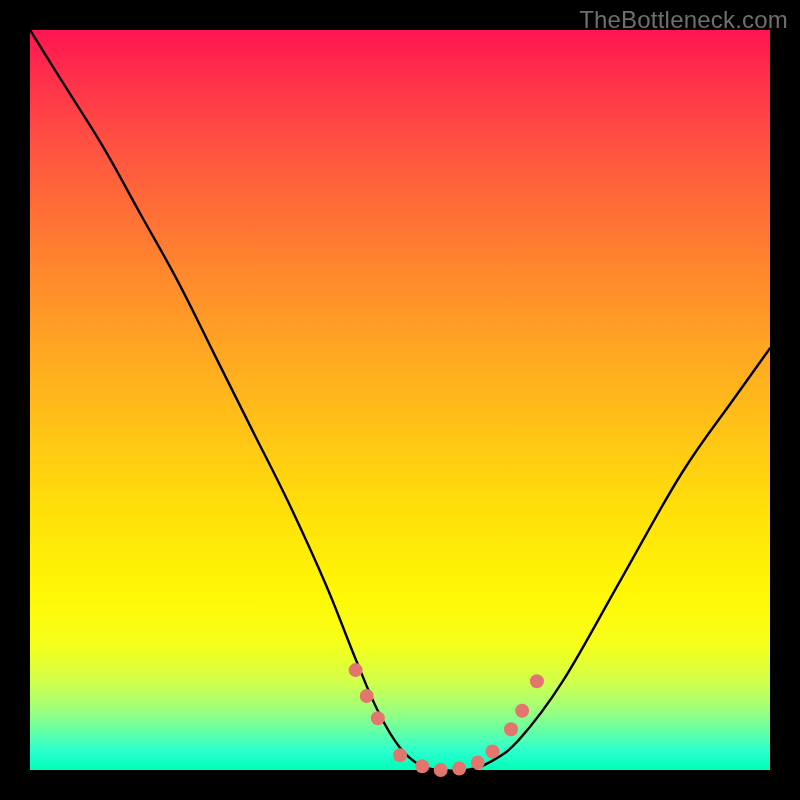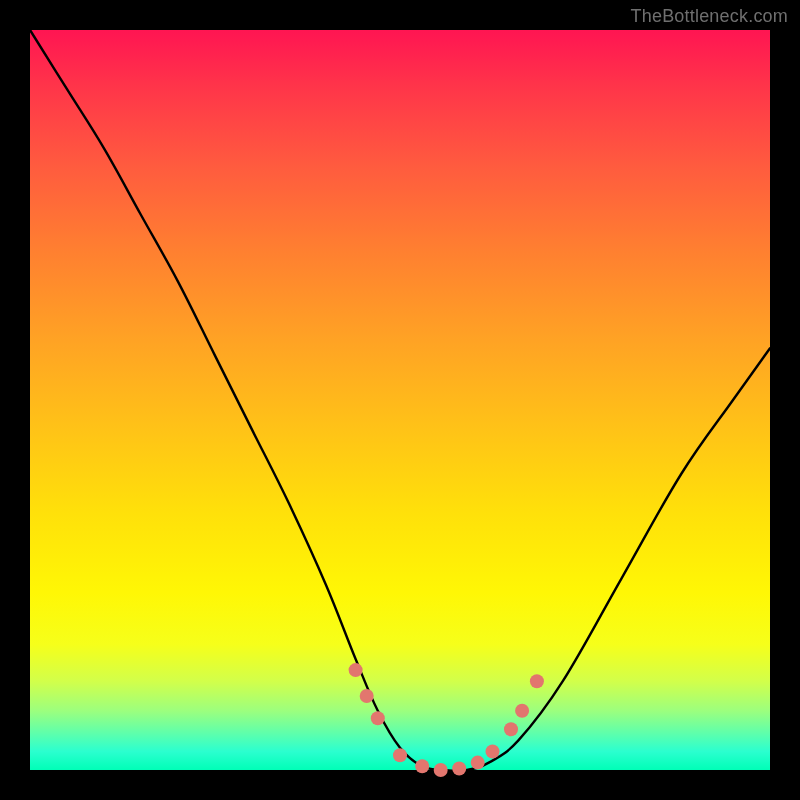--- a/index.html
+++ b/index.html
@@ -37,21 +37,21 @@
       #9cff7e 92%,
       #5fffab 95%,
       #2bffcf 97.5%,
       #00ffb7 100%
     );
   }
   .watermark {
     position: absolute;
     top: 6px;
     right: 12px;
-    font-size: 18px;
+    font-size: 24px;
     font-weight: 500;
     color: #6f6f6f;
     letter-spacing: 0.2px;
     user-select: none;
   }
   svg.curve {
     position: absolute;
     left: 0;
     top: 0;
     width: 740px;

